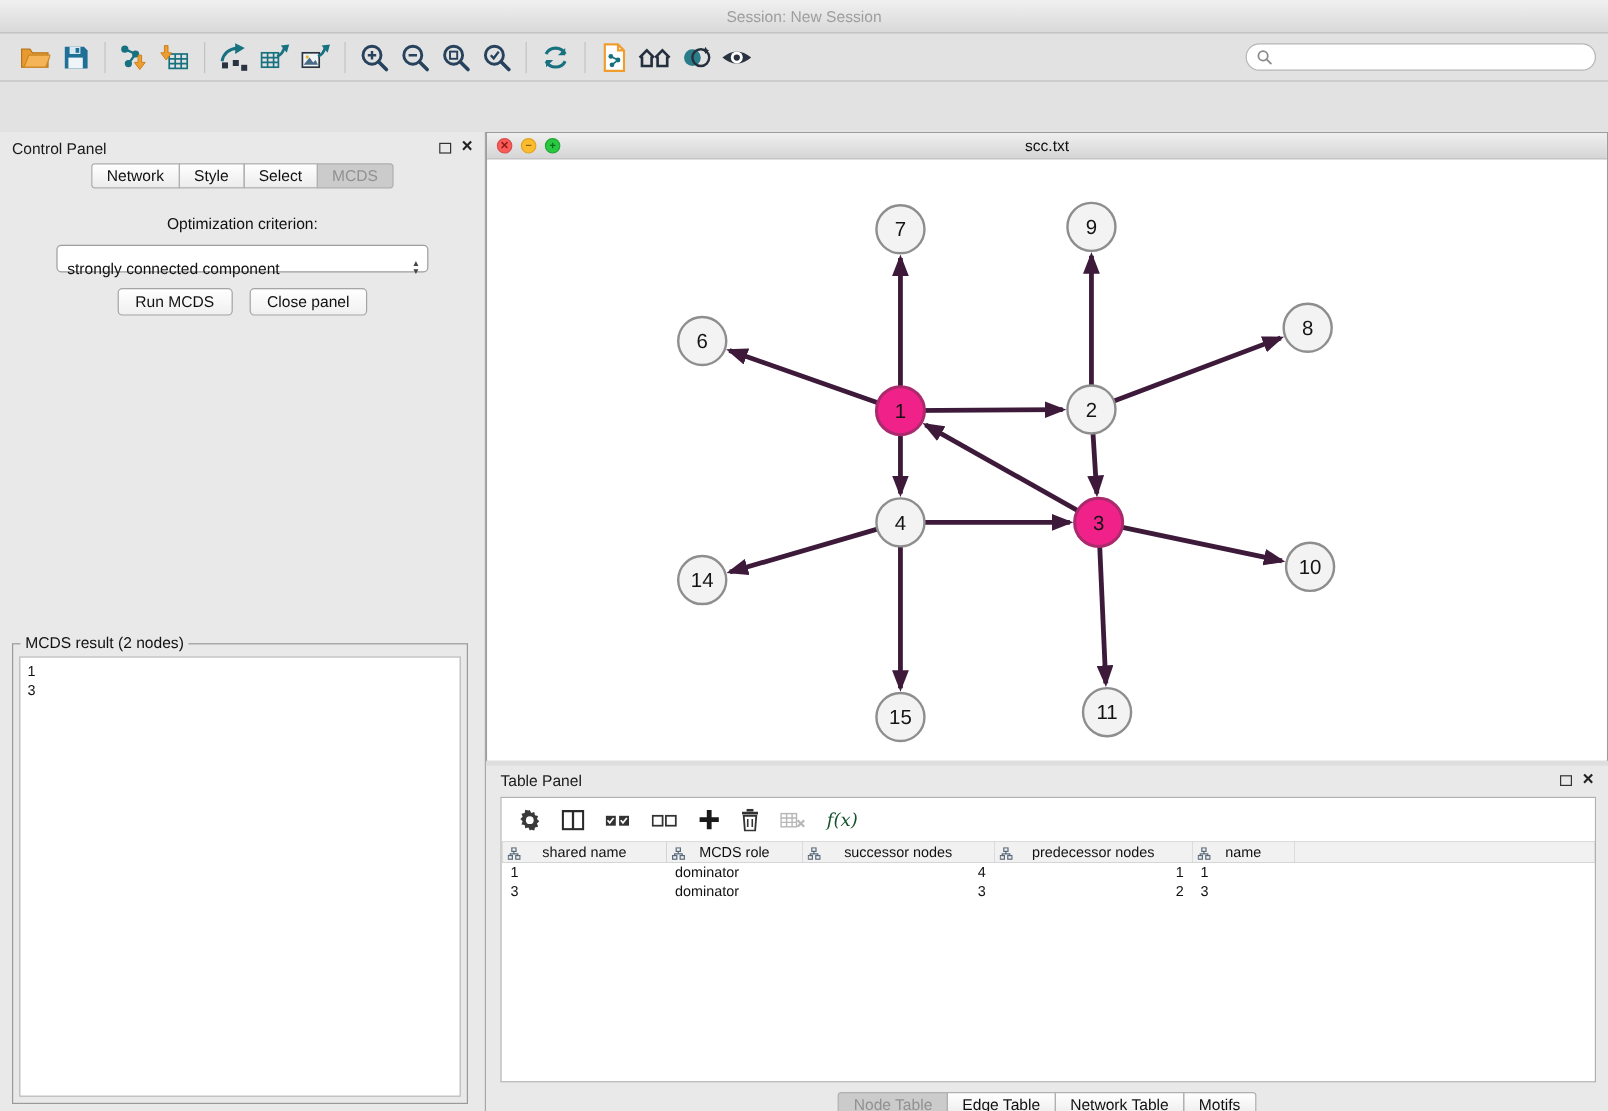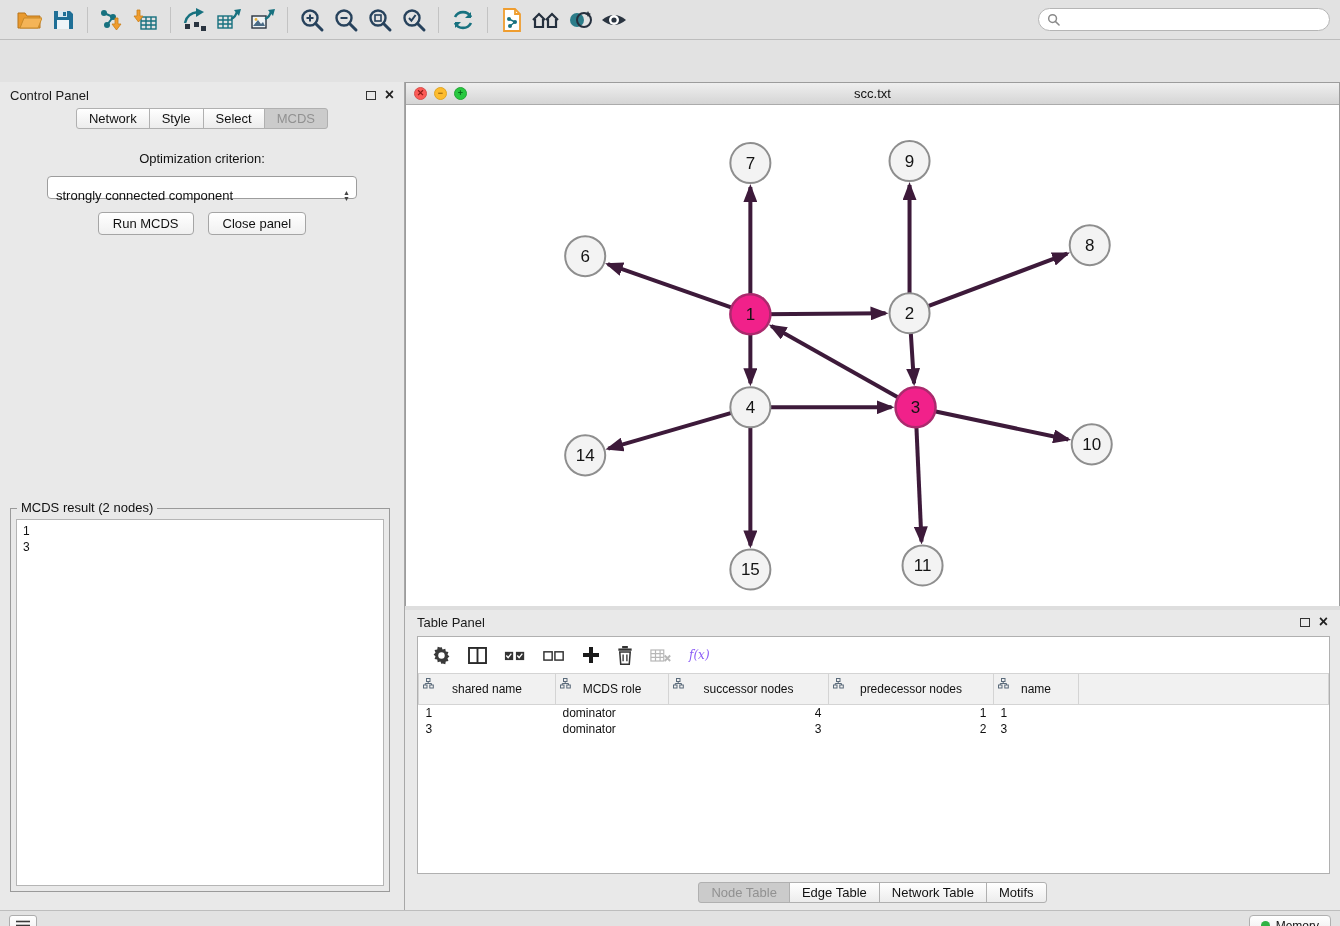--- a/index.html
+++ b/index.html
@@ -63,23 +63,23 @@
 
   .panel-gap { height:4px; }
 
   
   .table-panel { flex:1; position:relative; background:#e9e9e9; }
   .tp-header { height:24px; display:flex; align-items:center; padding:0 12px; font-size:13px; color:#1a1a1a; }
   .tp-box { position:absolute; left:12px; right:10px; top:26px; bottom:36px; background:#fff; border:1px solid #b0b0b0;
             display:flex; flex-direction:column; overflow:hidden; }
   .tp-toolbar { height:36px; flex:0 0 36px; display:flex; align-items:center; gap:17px; padding:0 14px; background:#fff; }
   .tp-icon { display:flex; align-items:center; justify-content:center; }
-  .fx { font-family:"DejaVu Serif", serif; font-style:italic; font-size:12px; color:#8b5cf6; }
+  .fx { font-family:"DejaVu Serif", serif; font-style:italic; font-size:15px; color:#14532d; }
   .node-table { width:100%; border-collapse:collapse; table-layout:fixed; font-size:12px; color:#111; }
-  .node-table th { background:#f1f1f1; border:1px solid #d4d4d4; height:31px; font-weight:normal; font-size:12px;
+  .node-table th { background:#f1f1f1; border:1px solid #d4d4d4; height:17px; font-weight:normal; font-size:12px;
                    text-align:center; position:relative; }
   .node-table th .hicon { position:absolute; left:4px; top:4px; }
   .node-table td { height:16px; padding:0 7px; }
   .tp-tabs { position:absolute; bottom:7px; left:0; right:0; display:flex; justify-content:center; }
   .tptab { padding:2px 12px; font-size:13px; background:linear-gradient(#ffffff,#ececec); border:1px solid #b0b0b0; margin-left:-1px; color:#111; }
   .tptab:first-child { border-radius:3px 0 0 3px; margin-left:0; }
   .tptab:last-child { border-radius:0 3px 3px 0; }
   .tptab.selected { background:#cbcbcb; color:#919191; }
 
   
@@ -88,20 +88,23 @@
               display:flex; align-items:center; justify-content:center; }
   .memory-btn { margin-left:auto; display:flex; align-items:center; gap:6px; border:1px solid #b0b0b0; border-radius:4px;
                 background:linear-gradient(#ffffff,#ececec); padding:2px 11px; font-size:12px; color:#111; height:21px; }
   .green-dot { width:9px; height:9px; border-radius:50%; background:#2fb344; }
 </style>
 </head>
 <body>
 
 <div class="app">
 
+  <div class="titlebar">
+    <span>Session: New Session</span>
+  </div>
 
   <div class="toolbar">
     <span class="ticon">
       <svg width="26" height="26" viewBox="0 0 26 26">
           <path d="M2 6 h7 l2 3 h13 v12 H2 Z" fill="#e99a2f" stroke="#b9741a" stroke-width="1"></path>
           <path d="M4 21 L8 11 H26 L22 21 Z" fill="#f4b457" stroke="#c98a28" stroke-width="1"></path>
         </svg>
     </span>
     <span class="ticon">
       <svg width="26" height="26" viewBox="0 0 26 26">

